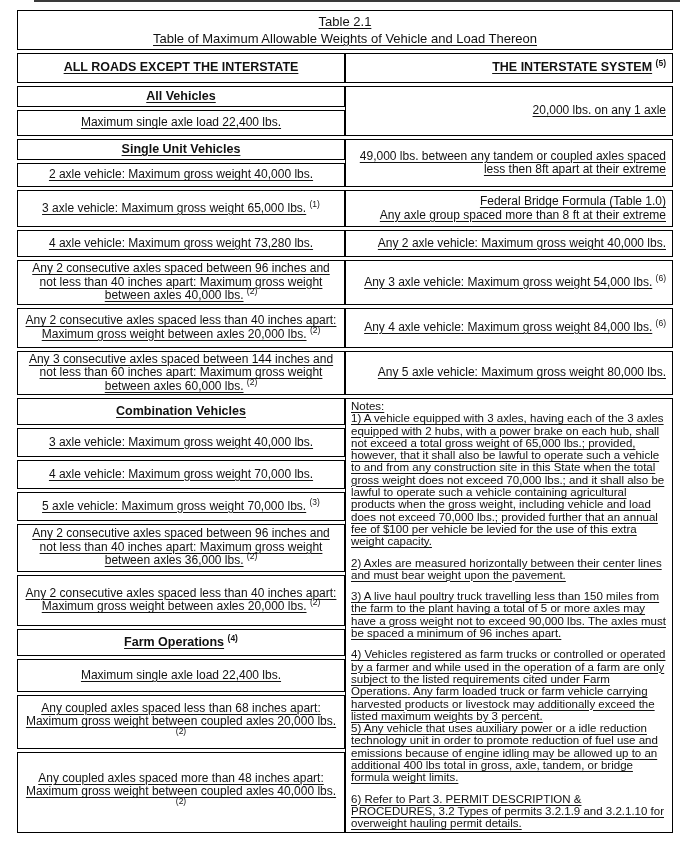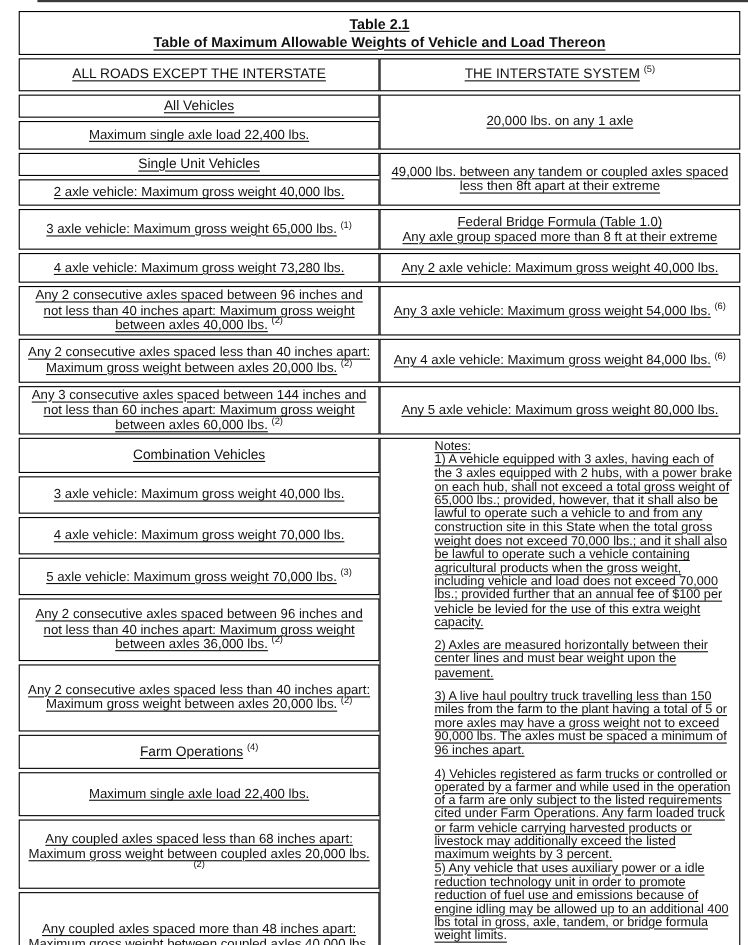--- a/index.html
+++ b/index.html
@@ -19,32 +19,32 @@
   td{
     border:1.5px solid #000;
     padding:1px 6px;
     vertical-align:middle;
     text-align:center;
     font-size:12px;
     line-height:13.5px;
     overflow:hidden;
   }
   td.lcol{width:48.2%;}
-  td.rcol{width:51.8%;}
+  td.rcol{width:51.8%;text-align:right;}
   .u{text-decoration:underline;text-underline-offset:2px;text-decoration-thickness:1px;}
   sup{font-size:8.5px;line-height:0;vertical-align:super;}
-  td.title-cell{font-weight:bold;font-size:13px;line-height:17px;padding:2px 15px;margin-top:36px;}
-  td.colhead{font-weight:normal;font-size:12.5px;}
-  td.section{font-weight:normal;font-size:12.5px;}
+  td.title-cell{font-weight:normal;font-size:13px;line-height:17px;padding:2px 15px;margin-top:36px;}
+  td.colhead{font-weight:bold;font-size:12.5px;}
+  td.section{font-weight:bold;font-size:12.5px;}
   td.notes-cell{
     text-align:left;vertical-align:top;
     font-size:11.5px;line-height:12.3px;
     padding:1px 5px 2px 5px;
   }
-  .note{margin-top:9px;display:block;margin-left:44px;}
+  .note{margin-top:9px;display:block;}
   .note.first{margin-top:0;}
   .note.tight{margin-top:0;}
 </style>
 </head>
 <body>
 
 <div class="scan-artifact"></div>
 
 <table class="weights">
 

